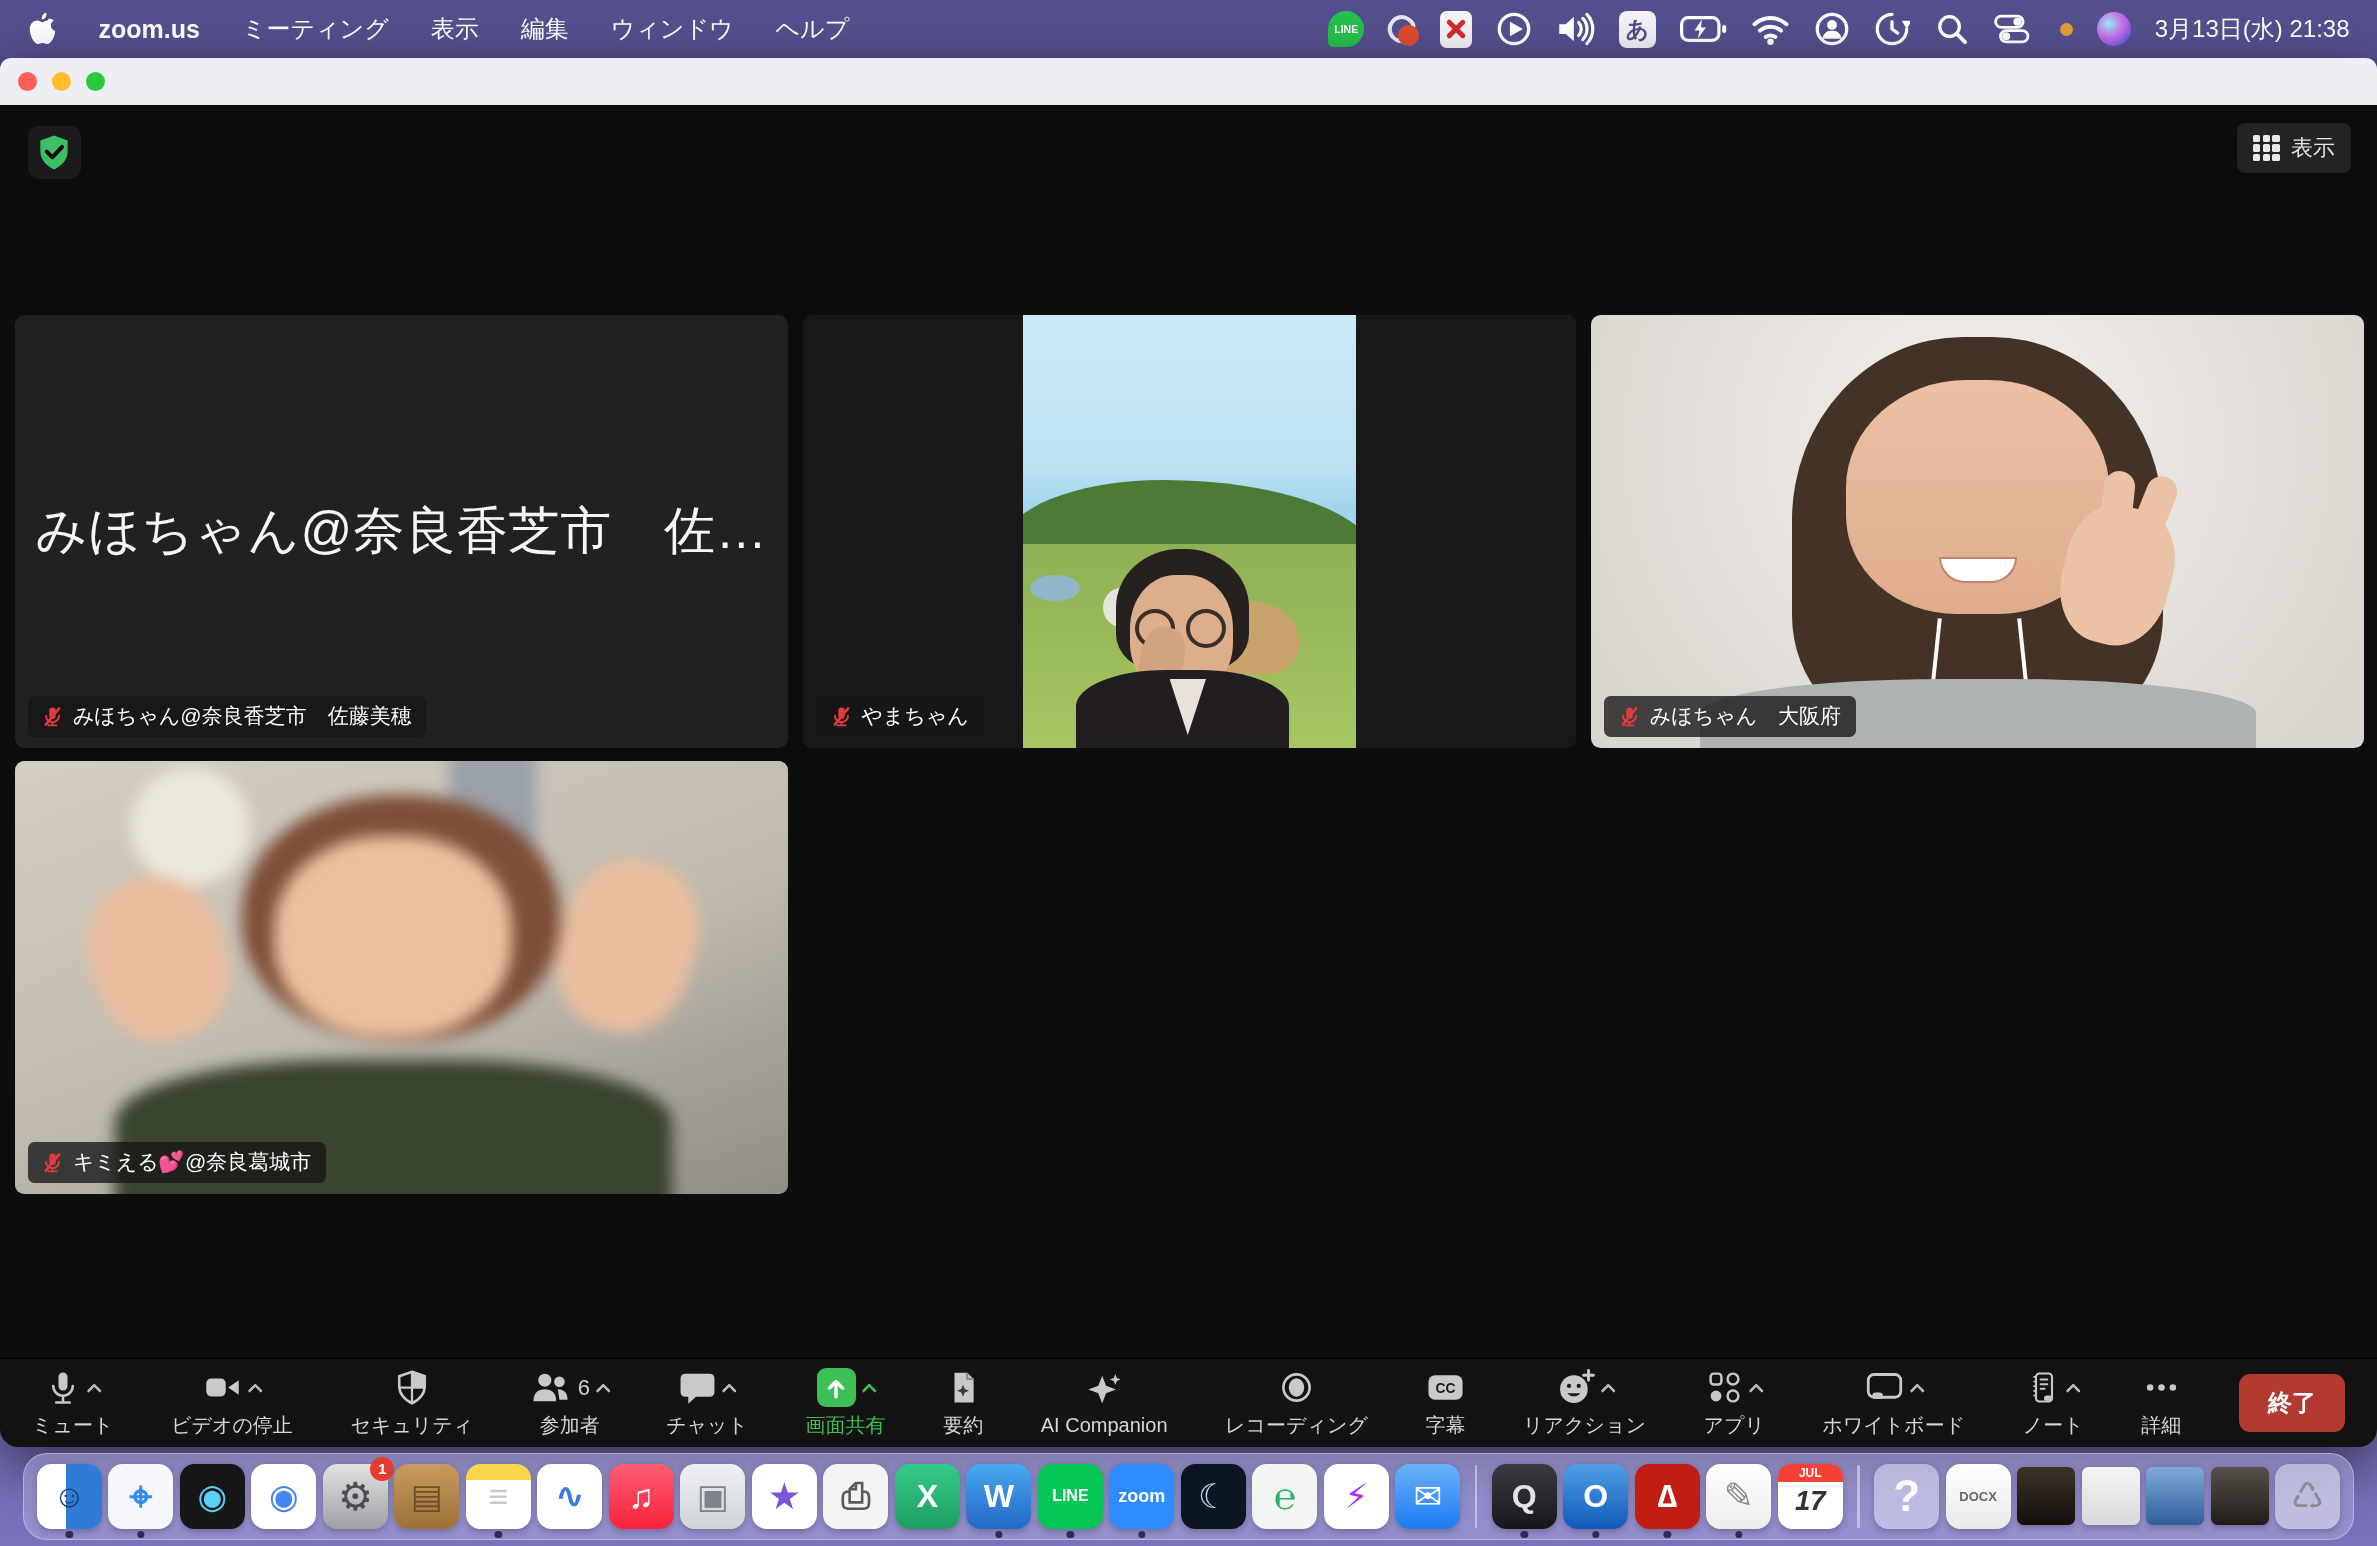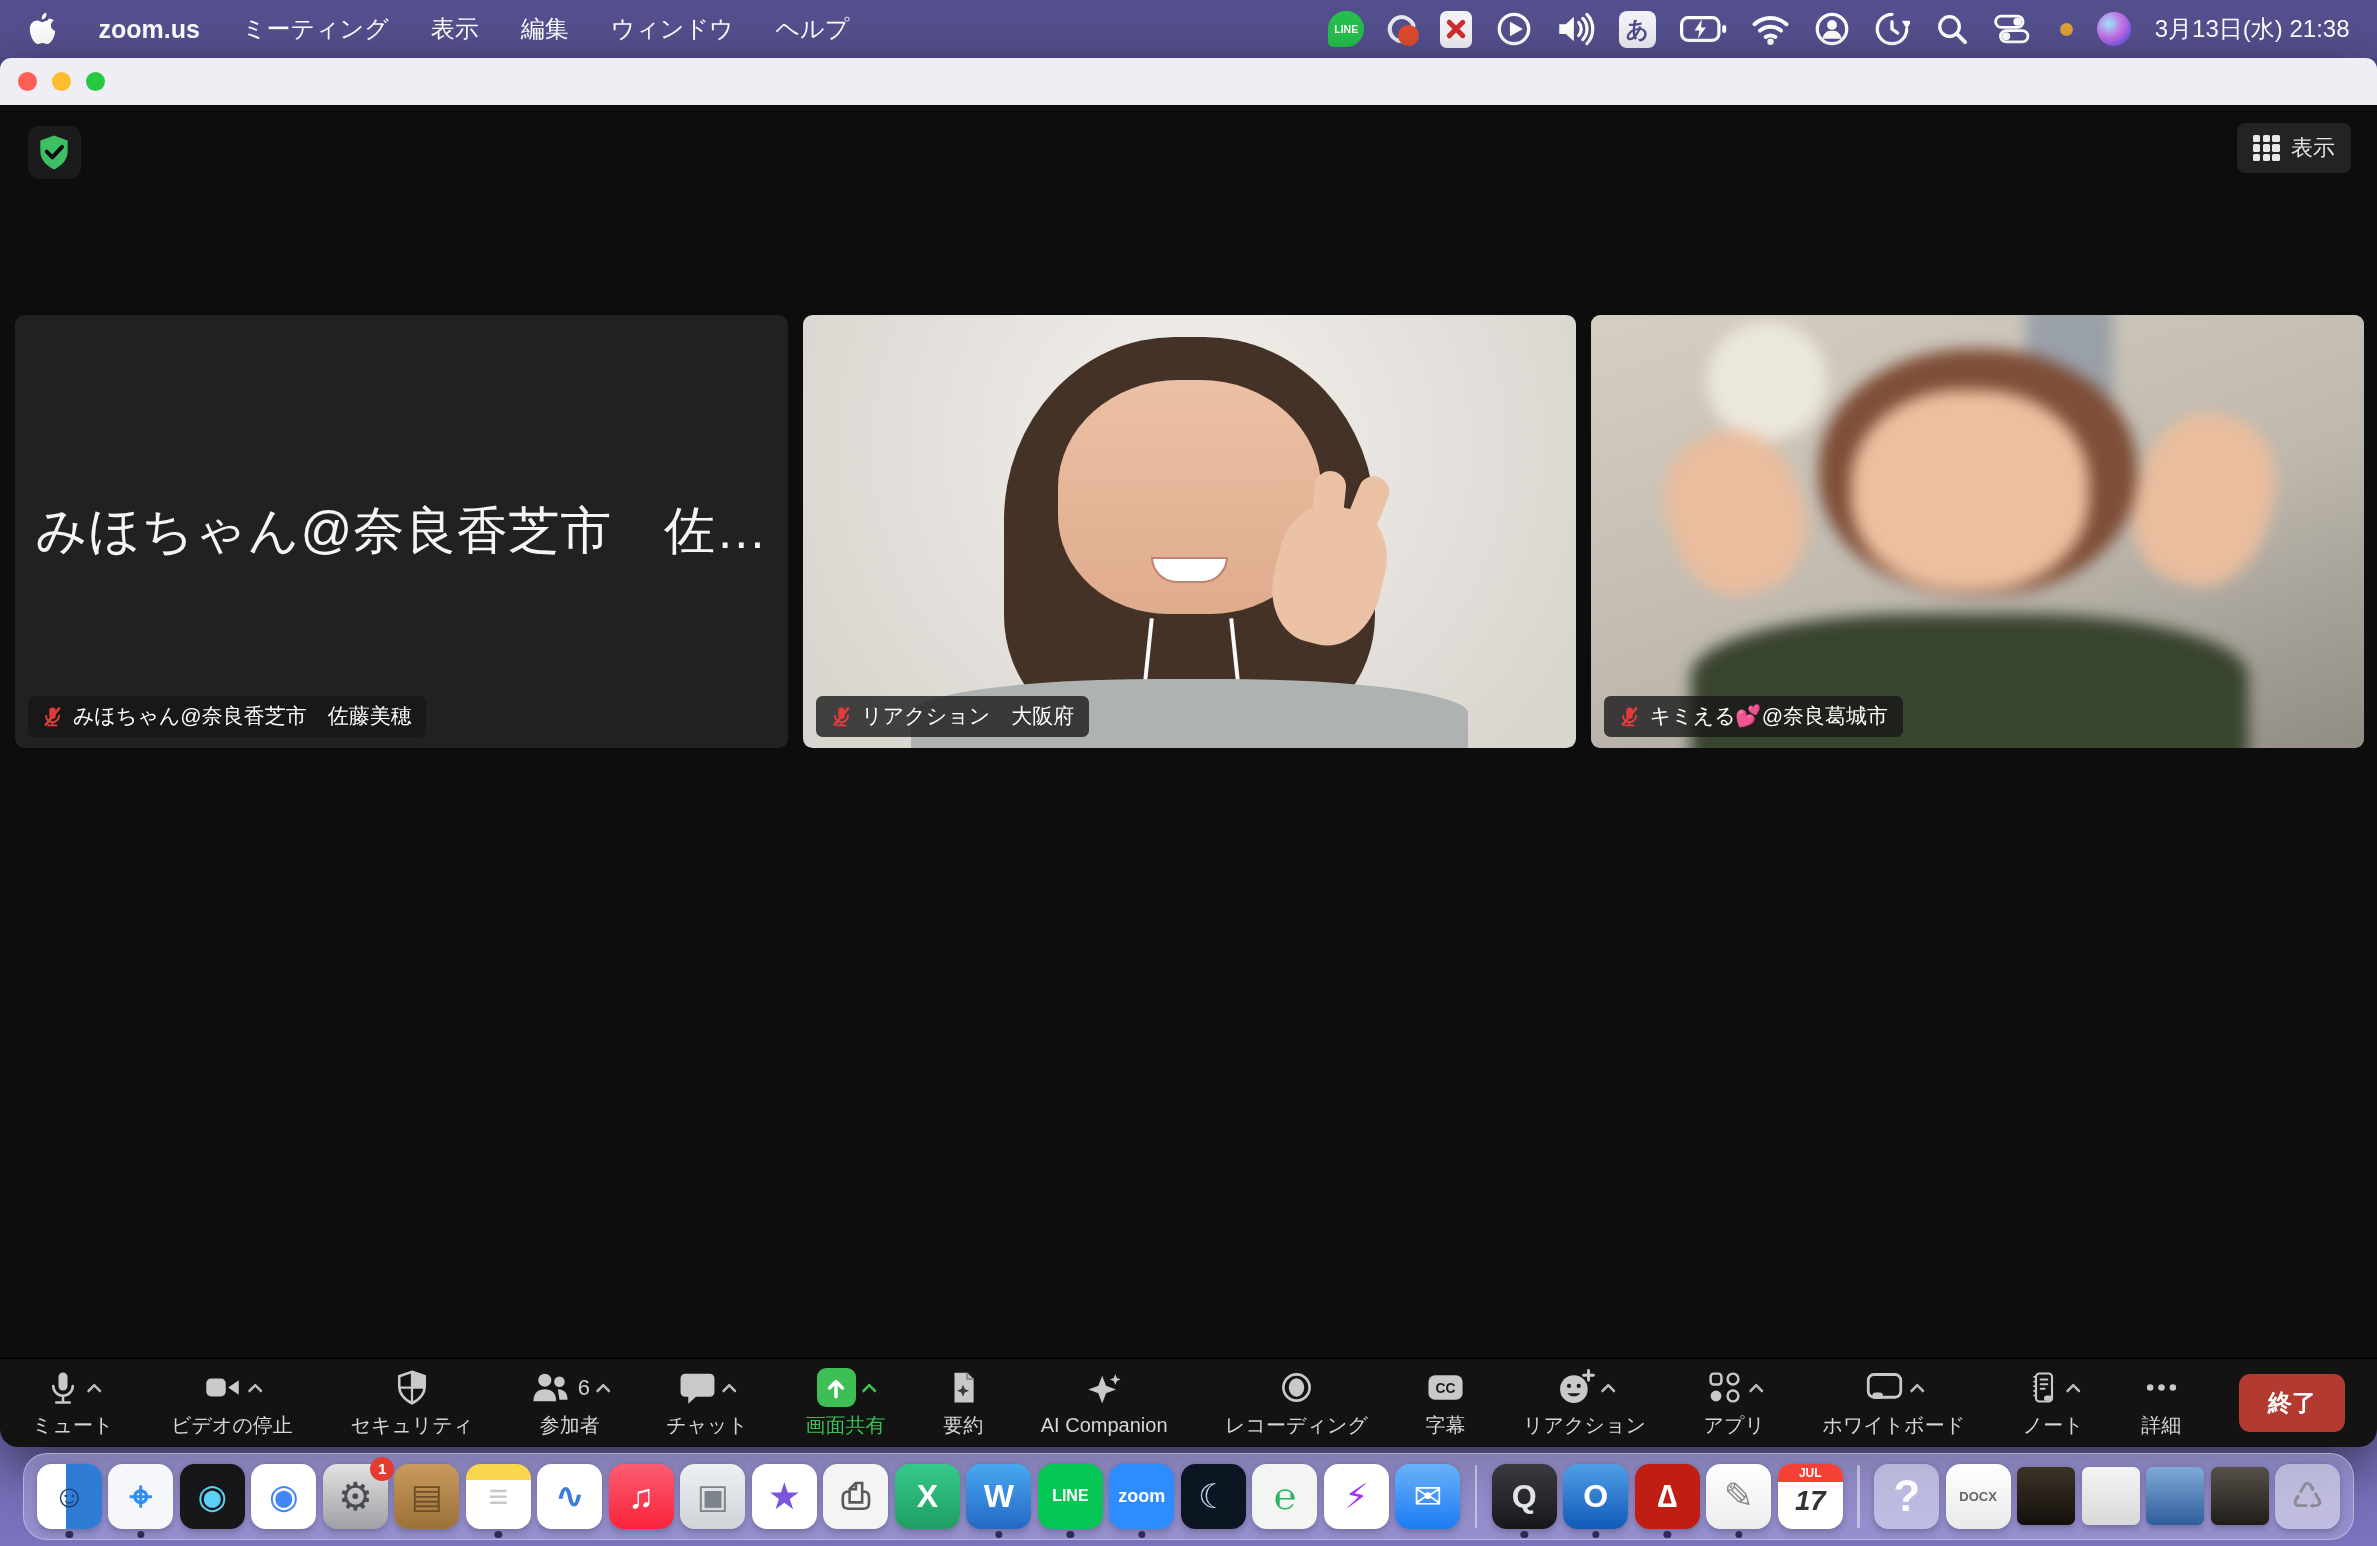--- a/index.html
+++ b/index.html
@@ -287,41 +287,67 @@
           <svg width="21" height="21" viewBox="0 0 26 26">
             <rect x="9" y="2" width="8" height="14" rx="4" fill="#e23b3b"></rect>
             <path d="M5 12 a8 8 0 0 0 16 0 M13 20 v4 M8 24 h10" fill="none" stroke="#e23b3b" stroke-width="2.4" stroke-linecap="round"></path>
             <line x1="4" y1="24" x2="22" y2="2" stroke="#e23b3b" stroke-width="3"></line>
           </svg>
           <span>みほちゃん@奈良香芝市　佐藤美穂</span>
         </div>
       </div>
 
 
+      <div class="tile">
+        <div class="art a3">
+          <div class="px a3-vid">
+            <i class="px a3-mt"></i>
+              <i class="px a3-field"></i>
+              <i class="px a3-pond"></i>
+            <i class="px a3-horse2"></i>
+              <i class="px a3-horse"></i>
+            <i class="px a3-manhair"></i>
+              <i class="px a3-face"></i>
+            <i class="px a3-g1"></i>
+              <i class="px a3-g2"></i>
+            <i class="px a3-hand"></i>
+              <i class="px a3-jacket"></i>
+              <i class="px a3-shirt"></i>
+          </div>
+        </div>
+        <div class="nametag">
+          <svg width="21" height="21" viewBox="0 0 26 26">
+            <rect x="9" y="2" width="8" height="14" rx="4" fill="#e23b3b"></rect>
+            <path d="M5 12 a8 8 0 0 0 16 0 M13 20 v4 M8 24 h10" fill="none" stroke="#e23b3b" stroke-width="2.4" stroke-linecap="round"></path>
+            <line x1="4" y1="24" x2="22" y2="2" stroke="#e23b3b" stroke-width="3"></line>
+          </svg>
+          <span>やまちゃん</span>
+        </div>
+      </div>
 
 
       <div class="tile">
         <div class="art a5">
           <i class="px a5-hair"></i>
             <i class="px a5-face"></i>
             <i class="px a5-smile"></i>
           <i class="px a5-f1"></i>
             <i class="px a5-f2"></i>
             <i class="px a5-hand"></i>
           <i class="px a5-cord1"></i>
             <i class="px a5-cord2"></i>
             <i class="px a5-top"></i>
         </div>
         <div class="nametag">
           <svg width="21" height="21" viewBox="0 0 26 26">
             <rect x="9" y="2" width="8" height="14" rx="4" fill="#e23b3b"></rect>
             <path d="M5 12 a8 8 0 0 0 16 0 M13 20 v4 M8 24 h10" fill="none" stroke="#e23b3b" stroke-width="2.4" stroke-linecap="round"></path>
             <line x1="4" y1="24" x2="22" y2="2" stroke="#e23b3b" stroke-width="3"></line>
           </svg>
-          <span>リアクション　大阪府</span>
+          <span>みほちゃん　大阪府</span>
         </div>
       </div>
 
       <div class="tile">
         <div class="art a6">
           <div class="a6-blur">
             <i class="px a6-bg"></i>
               <i class="px a6-clock"></i>
               <i class="px a6-frame"></i>
             <i class="px a6-handL"></i>

